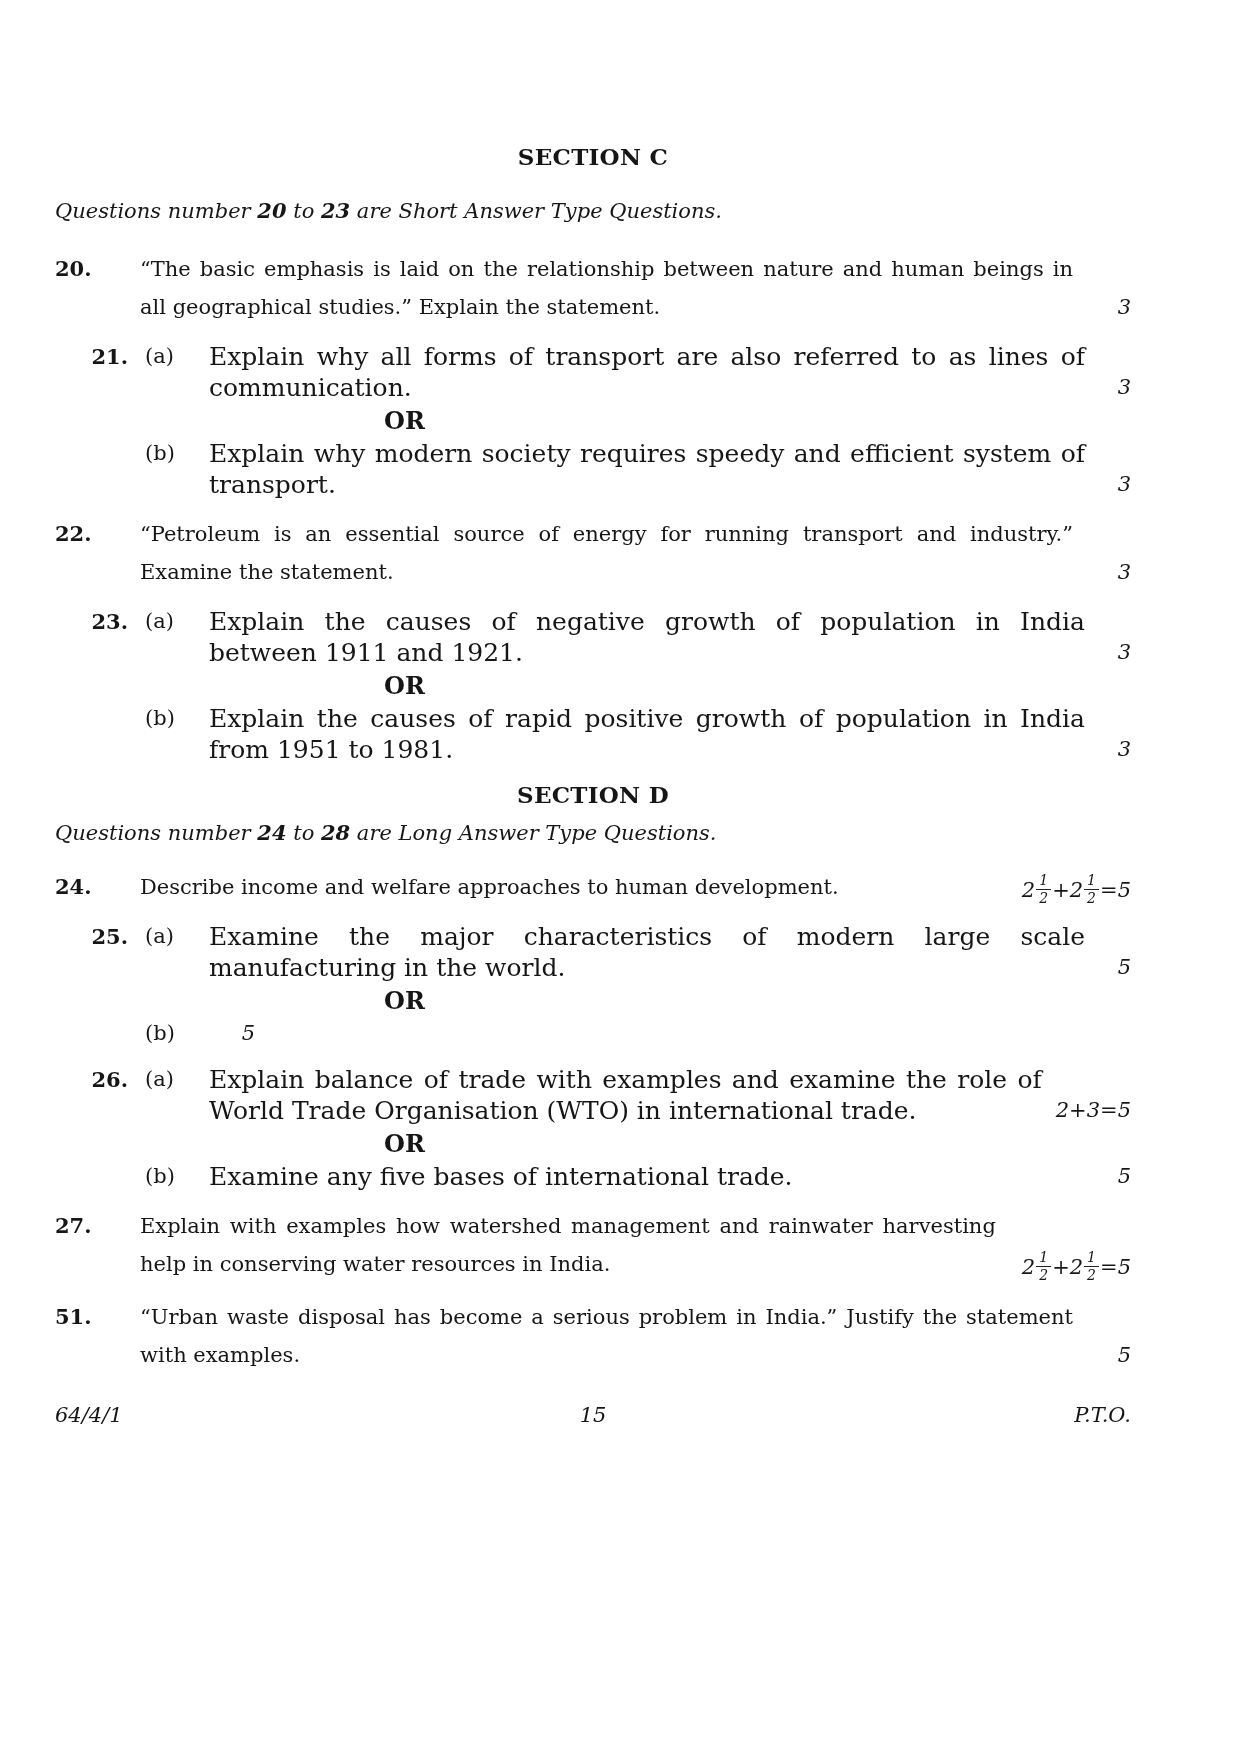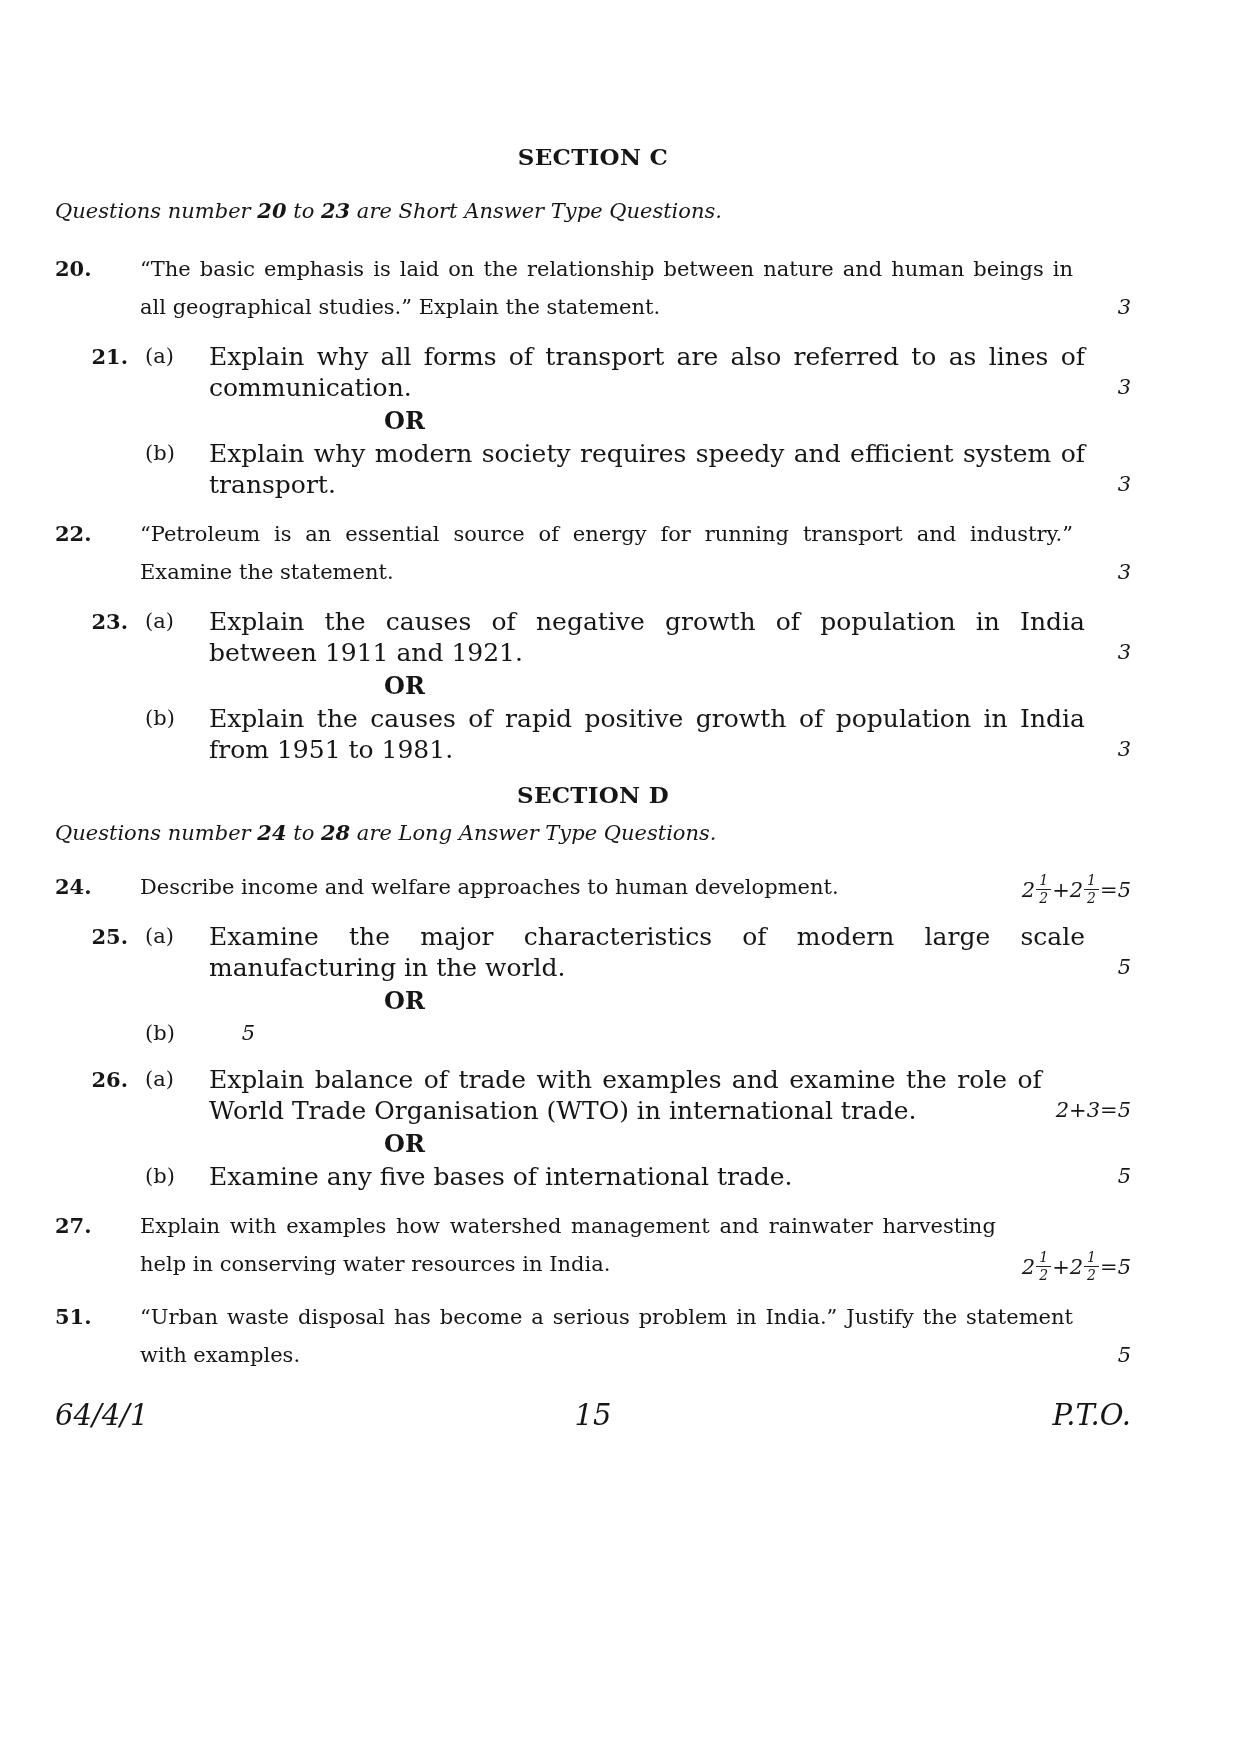--- a/index.html
+++ b/index.html
@@ -99,21 +99,21 @@
     margin: 0 1px;
   }
   .frac .num { border-bottom: 1.2px solid #222; padding: 0 3px 1px; }
   .frac .den { padding-top: 1px; }
 
   .footer {
     display: flex;
     justify-content: space-between;
     align-items: flex-end;
     font-style: italic;
-    font-size: 29px;
+    font-size: 21px;
     line-height: 30px;
     margin-top: 26px;
   }
   .f-left { min-width: 120px; text-align: left; }
   .f-center { flex: 1; text-align: center; }
   .f-right { min-width: 120px; text-align: right; }
 </style>
 </head>
 <body>
 

